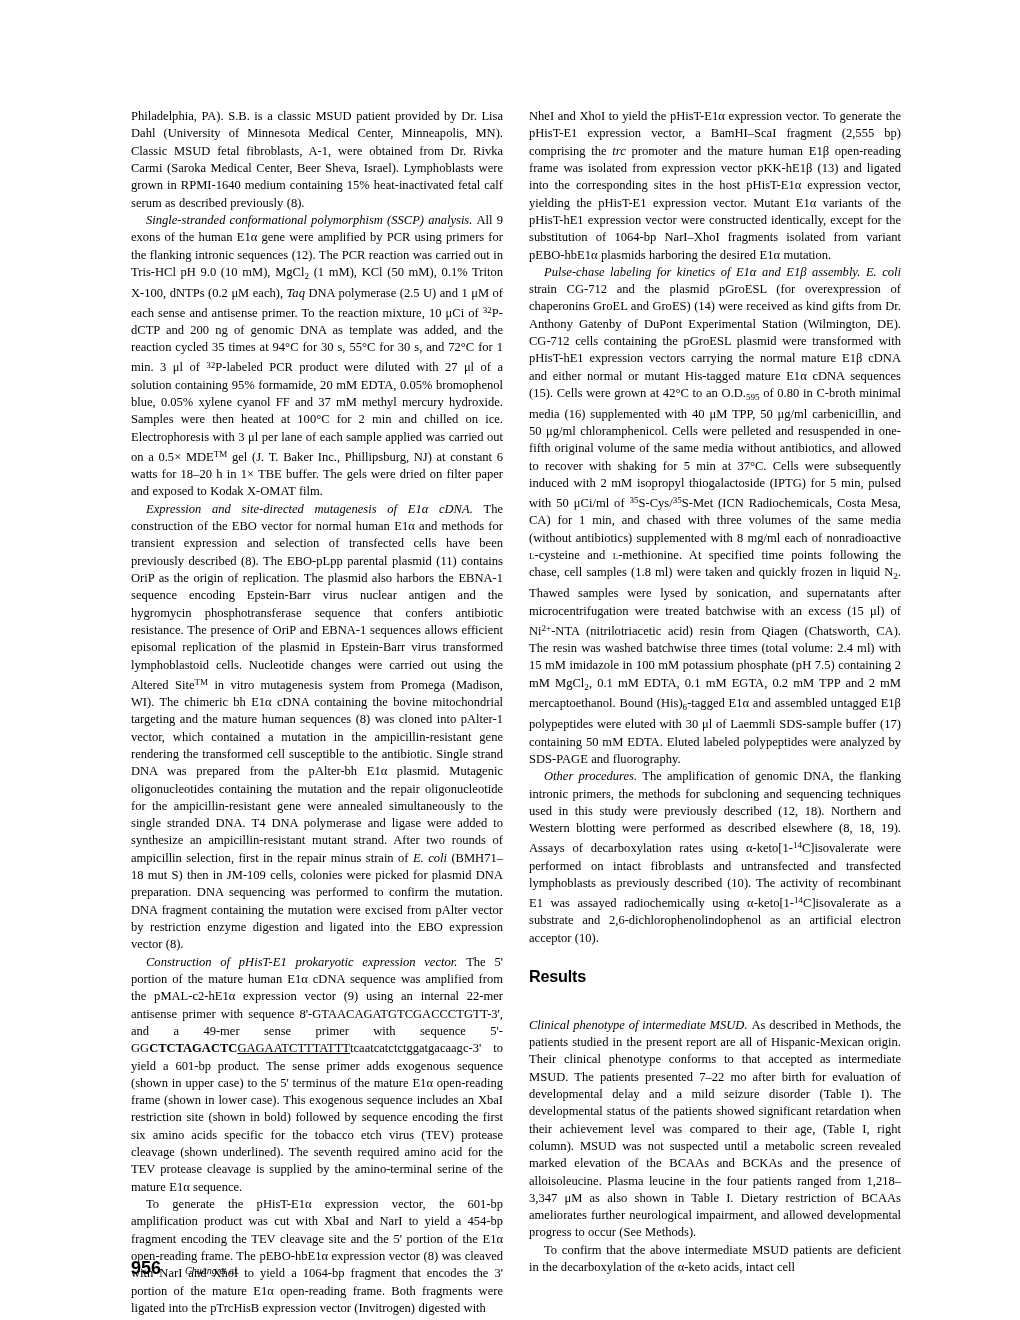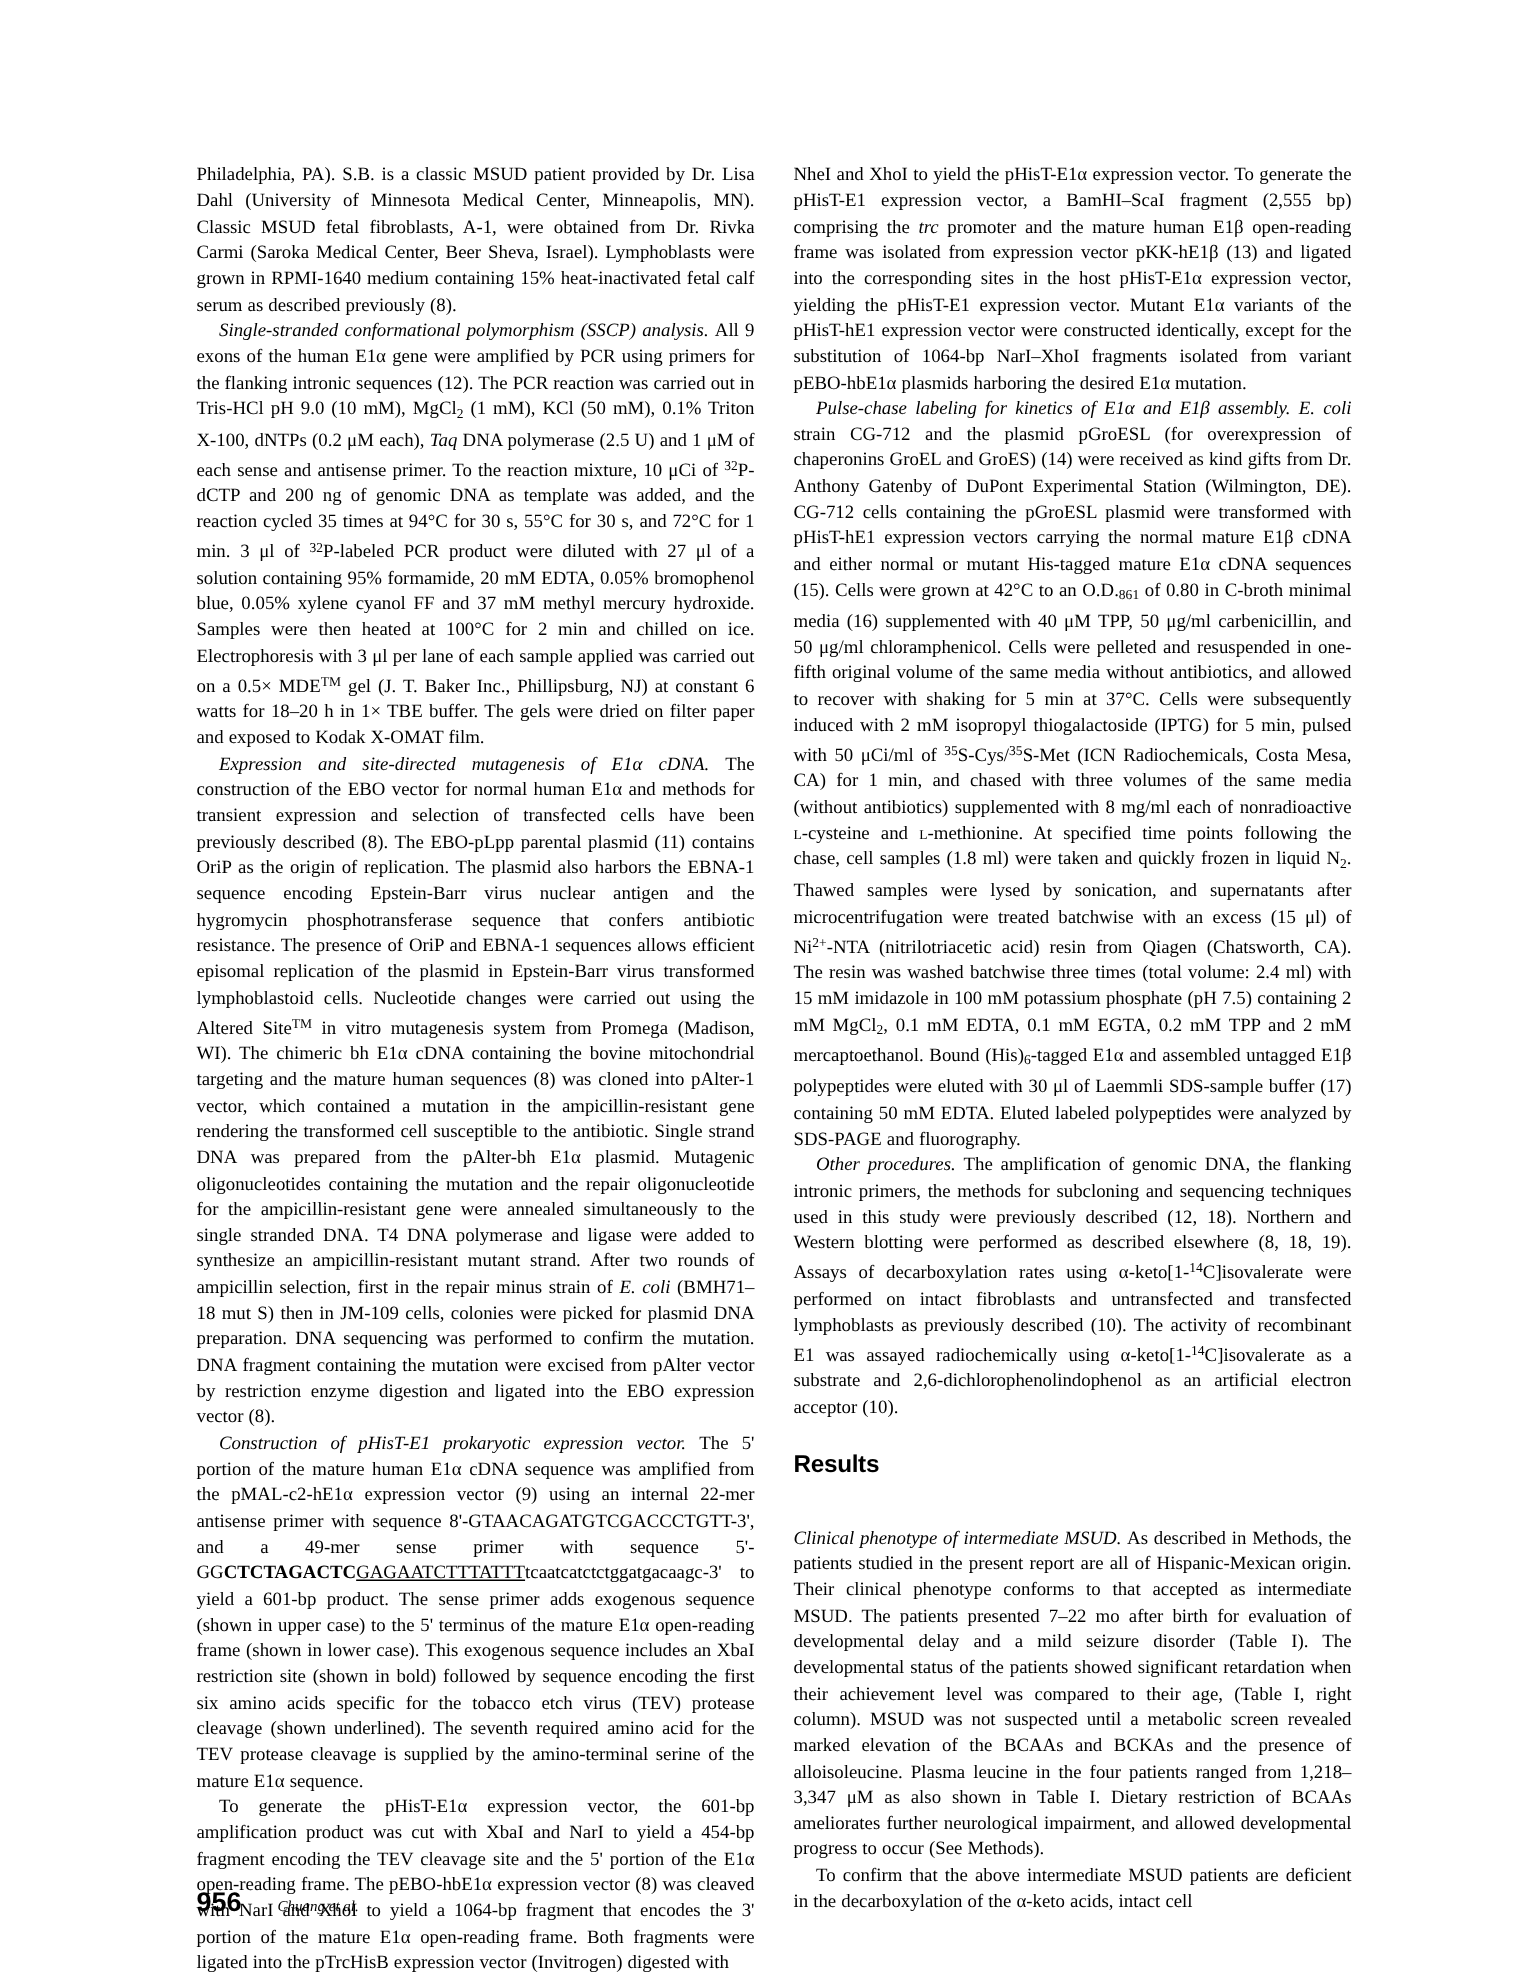--- a/index.html
+++ b/index.html
@@ -169,21 +169,21 @@
          the substitution of 1064-bp NarI–XhoI fragments isolated from variant
          pEBO-hbE1α plasmids harboring the desired E1α mutation.</span></p>
 
       <p class="indent"><i>Pulse-chase labeling for kinetics of E1α and E1β assembly.</i><span>&nbsp;<i>E.
          coli</i> strain CG-712 and the plasmid pGroESL (for overexpression of
          chaperonins GroEL and GroES) (14) were received as kind gifts from
          Dr. Anthony Gatenby of DuPont Experimental Station (Wilmington,
          DE). CG-712 cells containing the pGroESL plasmid were transformed
          with pHisT-hE1 expression vectors carrying the normal mature E1β
          cDNA and either normal or mutant His-tagged mature E1α cDNA sequences
-         (15). Cells were grown at 42°C to an O.D.<span class="sub">861</span> of 0.80 in C-broth
+         (15). Cells were grown at 42°C to an O.D.<span class="sub">595</span> of 0.80 in C-broth
          minimal media (16) supplemented with 40 μM TPP, 50 μg/ml
          carbenicillin, and 50 μg/ml chloramphenicol. Cells were pelleted and
          resuspended in one-fifth original volume of the same media without
          antibiotics, and allowed to recover with shaking for 5 min at 37°C. Cells
          were subsequently induced with 2 mM isopropyl thiogalactoside (IPTG)
          for 5 min, pulsed with 50 μCi/ml of <span class="sup">35</span>S-Cys/<span class="sup">35</span>S-Met (ICN Radiochemicals,
          Costa Mesa, CA) for 1 min, and chased with three volumes of the
          same media (without antibiotics) supplemented with 8 mg/ml each of
          nonradioactive <span class="sc">l</span>-cysteine and <span class="sc">l</span>-methionine. At specified time points
          following the chase, cell samples (1.8 ml) were taken and quickly frozen

